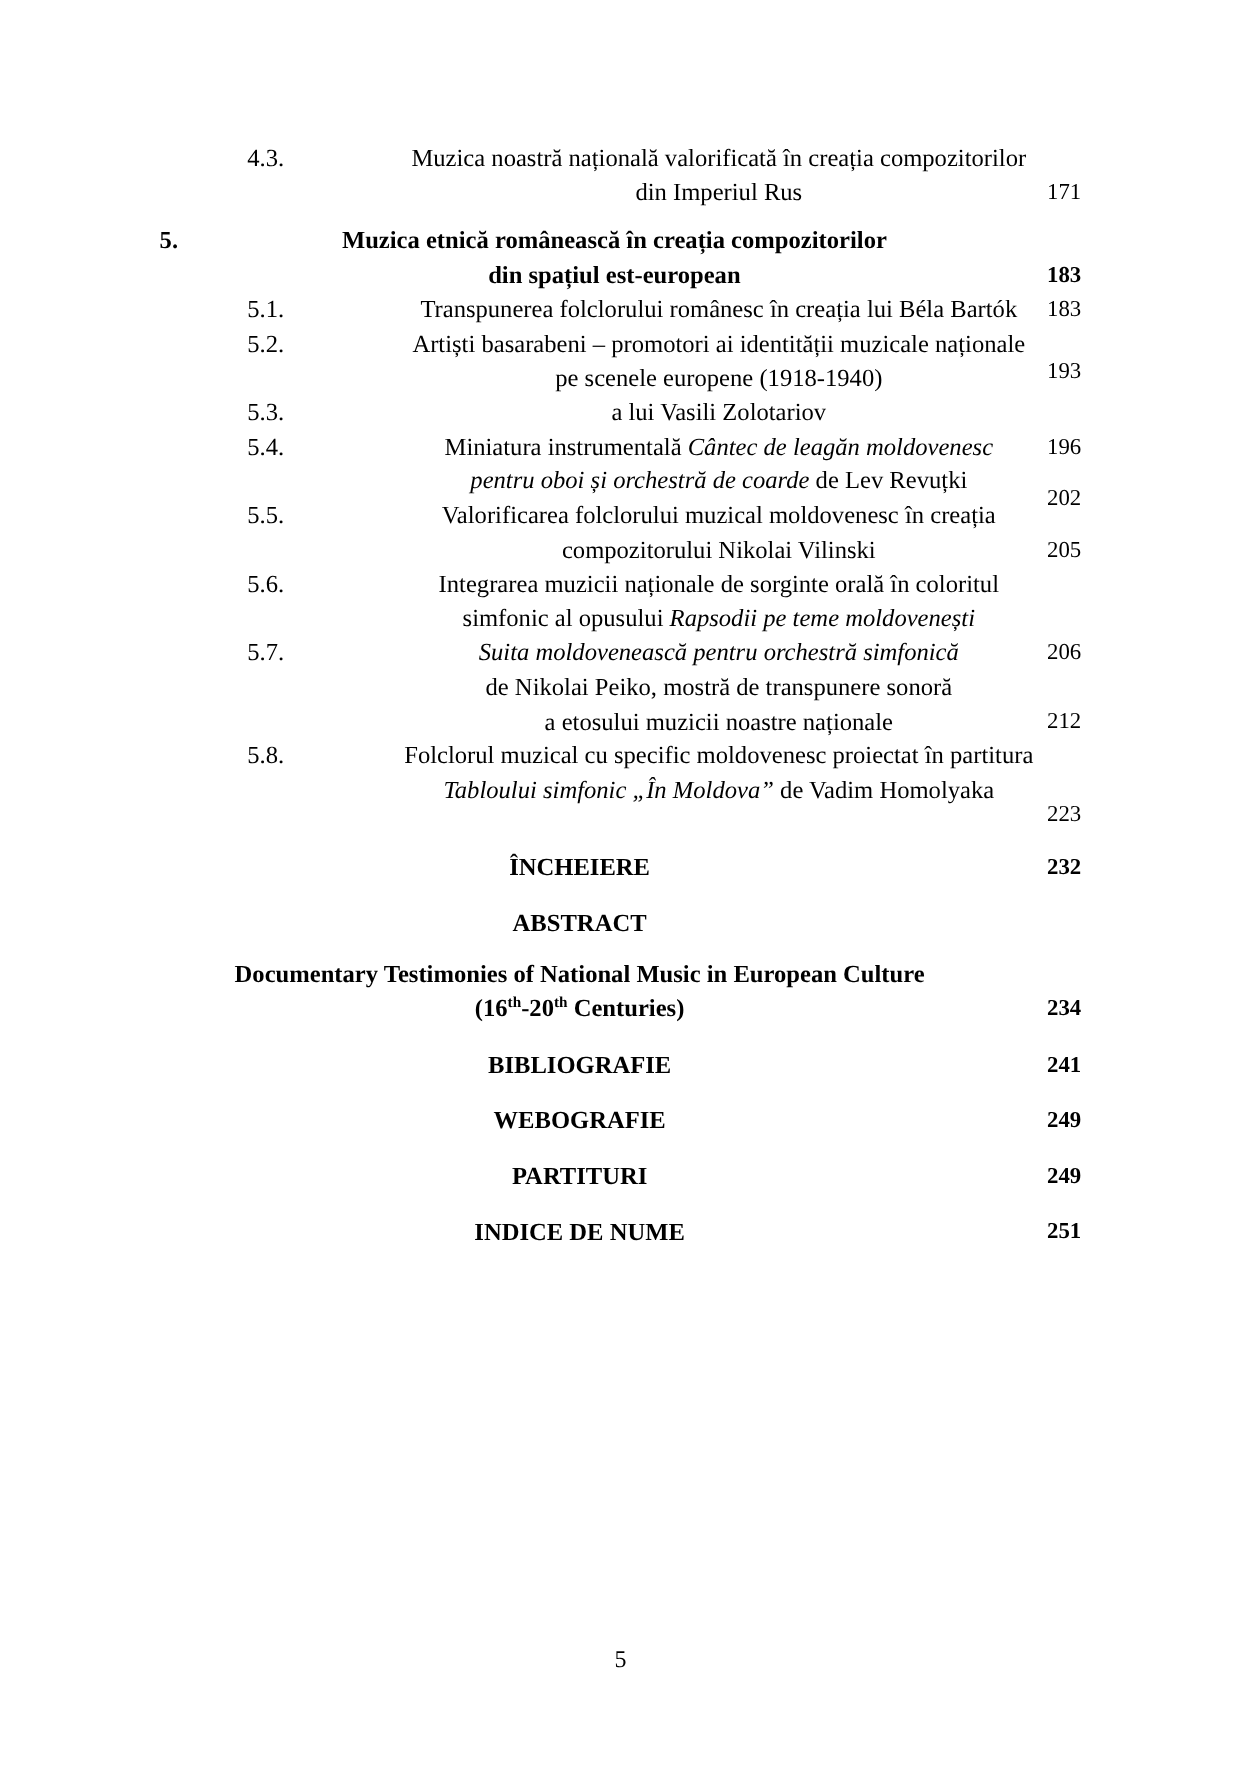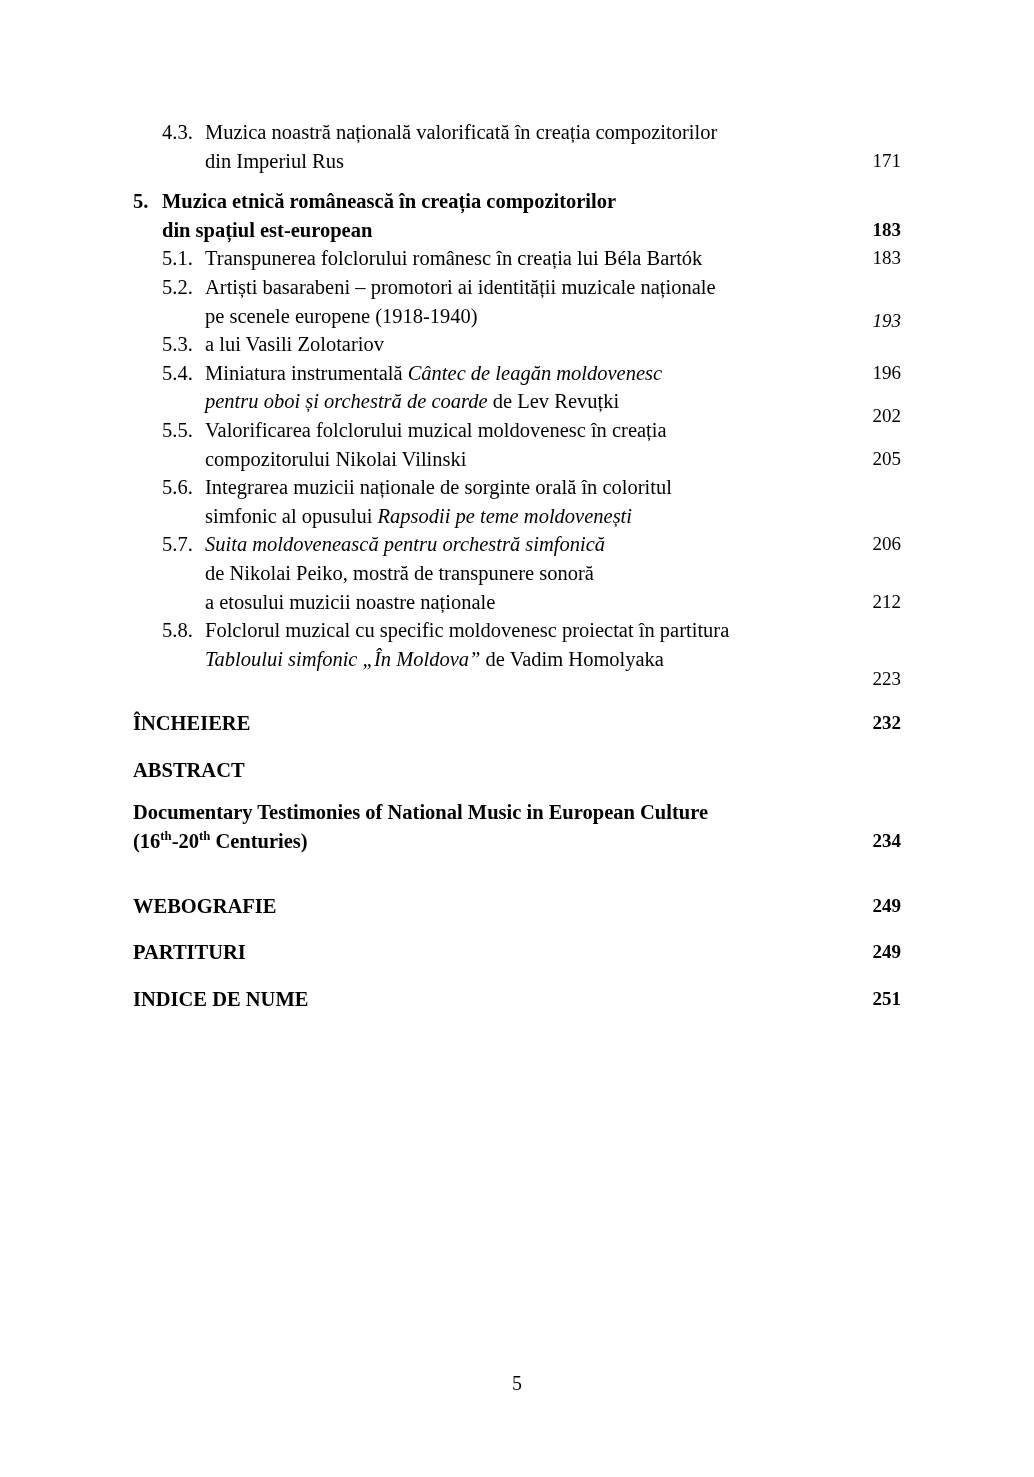--- a/index.html
+++ b/index.html
@@ -41,29 +41,31 @@
   }
   .entry .num {
     position: absolute;
     right: 0;
     width: 60px;
     text-align: right;
     font-size: 19px;
   }
   .line {
     white-space: pre;
+    text-align: center;
   }
 
   
   .sub {
     padding-left: 29px;
   }
   .sub .lines {
     position: relative;
     padding-left: 43px;
+    margin-left: 44px;
   }
   .sub .label {
     position: absolute;
     left: 0;
     top: 0;
     width: 40px;
     text-align: left;
   }
 
   
@@ -137,21 +139,21 @@
             <div class="line">Transpunerea folclorului românesc în creația lui Béla Bartók</div>
           </div>
           <div class="num" style="top: 0px;">183</div>
         </div>
         <div class="entry sub">
           <div class="lines">
             <span class="label">5.2.</span>
             <div class="line">Artiști basarabeni – promotori ai identității muzicale naționale</div>
             <div class="line">pe scenele europene (1918-1940)</div>
           </div>
-          <div class="num" style="top: 34px; font-style: italic;">193</div>
+          <div class="num" style="top: 23px;">193</div>
         </div>
         <div class="entry sub">
           <div class="lines">
             <span class="label">5.3.</span>
             <div class="line">a lui Vasili Zolotariov</div>
           </div>
           <div class="num" style="top: 28.6px;">196</div>
         </div>
         <div class="entry sub">
           <div class="lines">
@@ -213,20 +215,26 @@
         </div>
         <div class="gap-block-s"></div>
         <div class="entry block">
           <div class="lines">
             <div class="line">Documentary Testimonies of National Music in European Culture</div>
             <div class="line">(16<sup>th</sup>-20<sup>th</sup> Centuries)</div>
           </div>
           <div class="num" style="top: 28.6px;">234</div>
         </div>
         <div class="gap-block"></div>
+        <div class="entry block">
+          <div class="lines">
+            <div class="line">BIBLIOGRAFIE</div>
+          </div>
+          <div class="num" style="top: 0px;">241</div>
+        </div>
         <div class="gap-block"></div>
         <div class="entry block">
           <div class="lines">
             <div class="line">WEBOGRAFIE</div>
           </div>
           <div class="num" style="top: 0px;">249</div>
         </div>
         <div class="gap-block"></div>
         <div class="entry block">
           <div class="lines">

